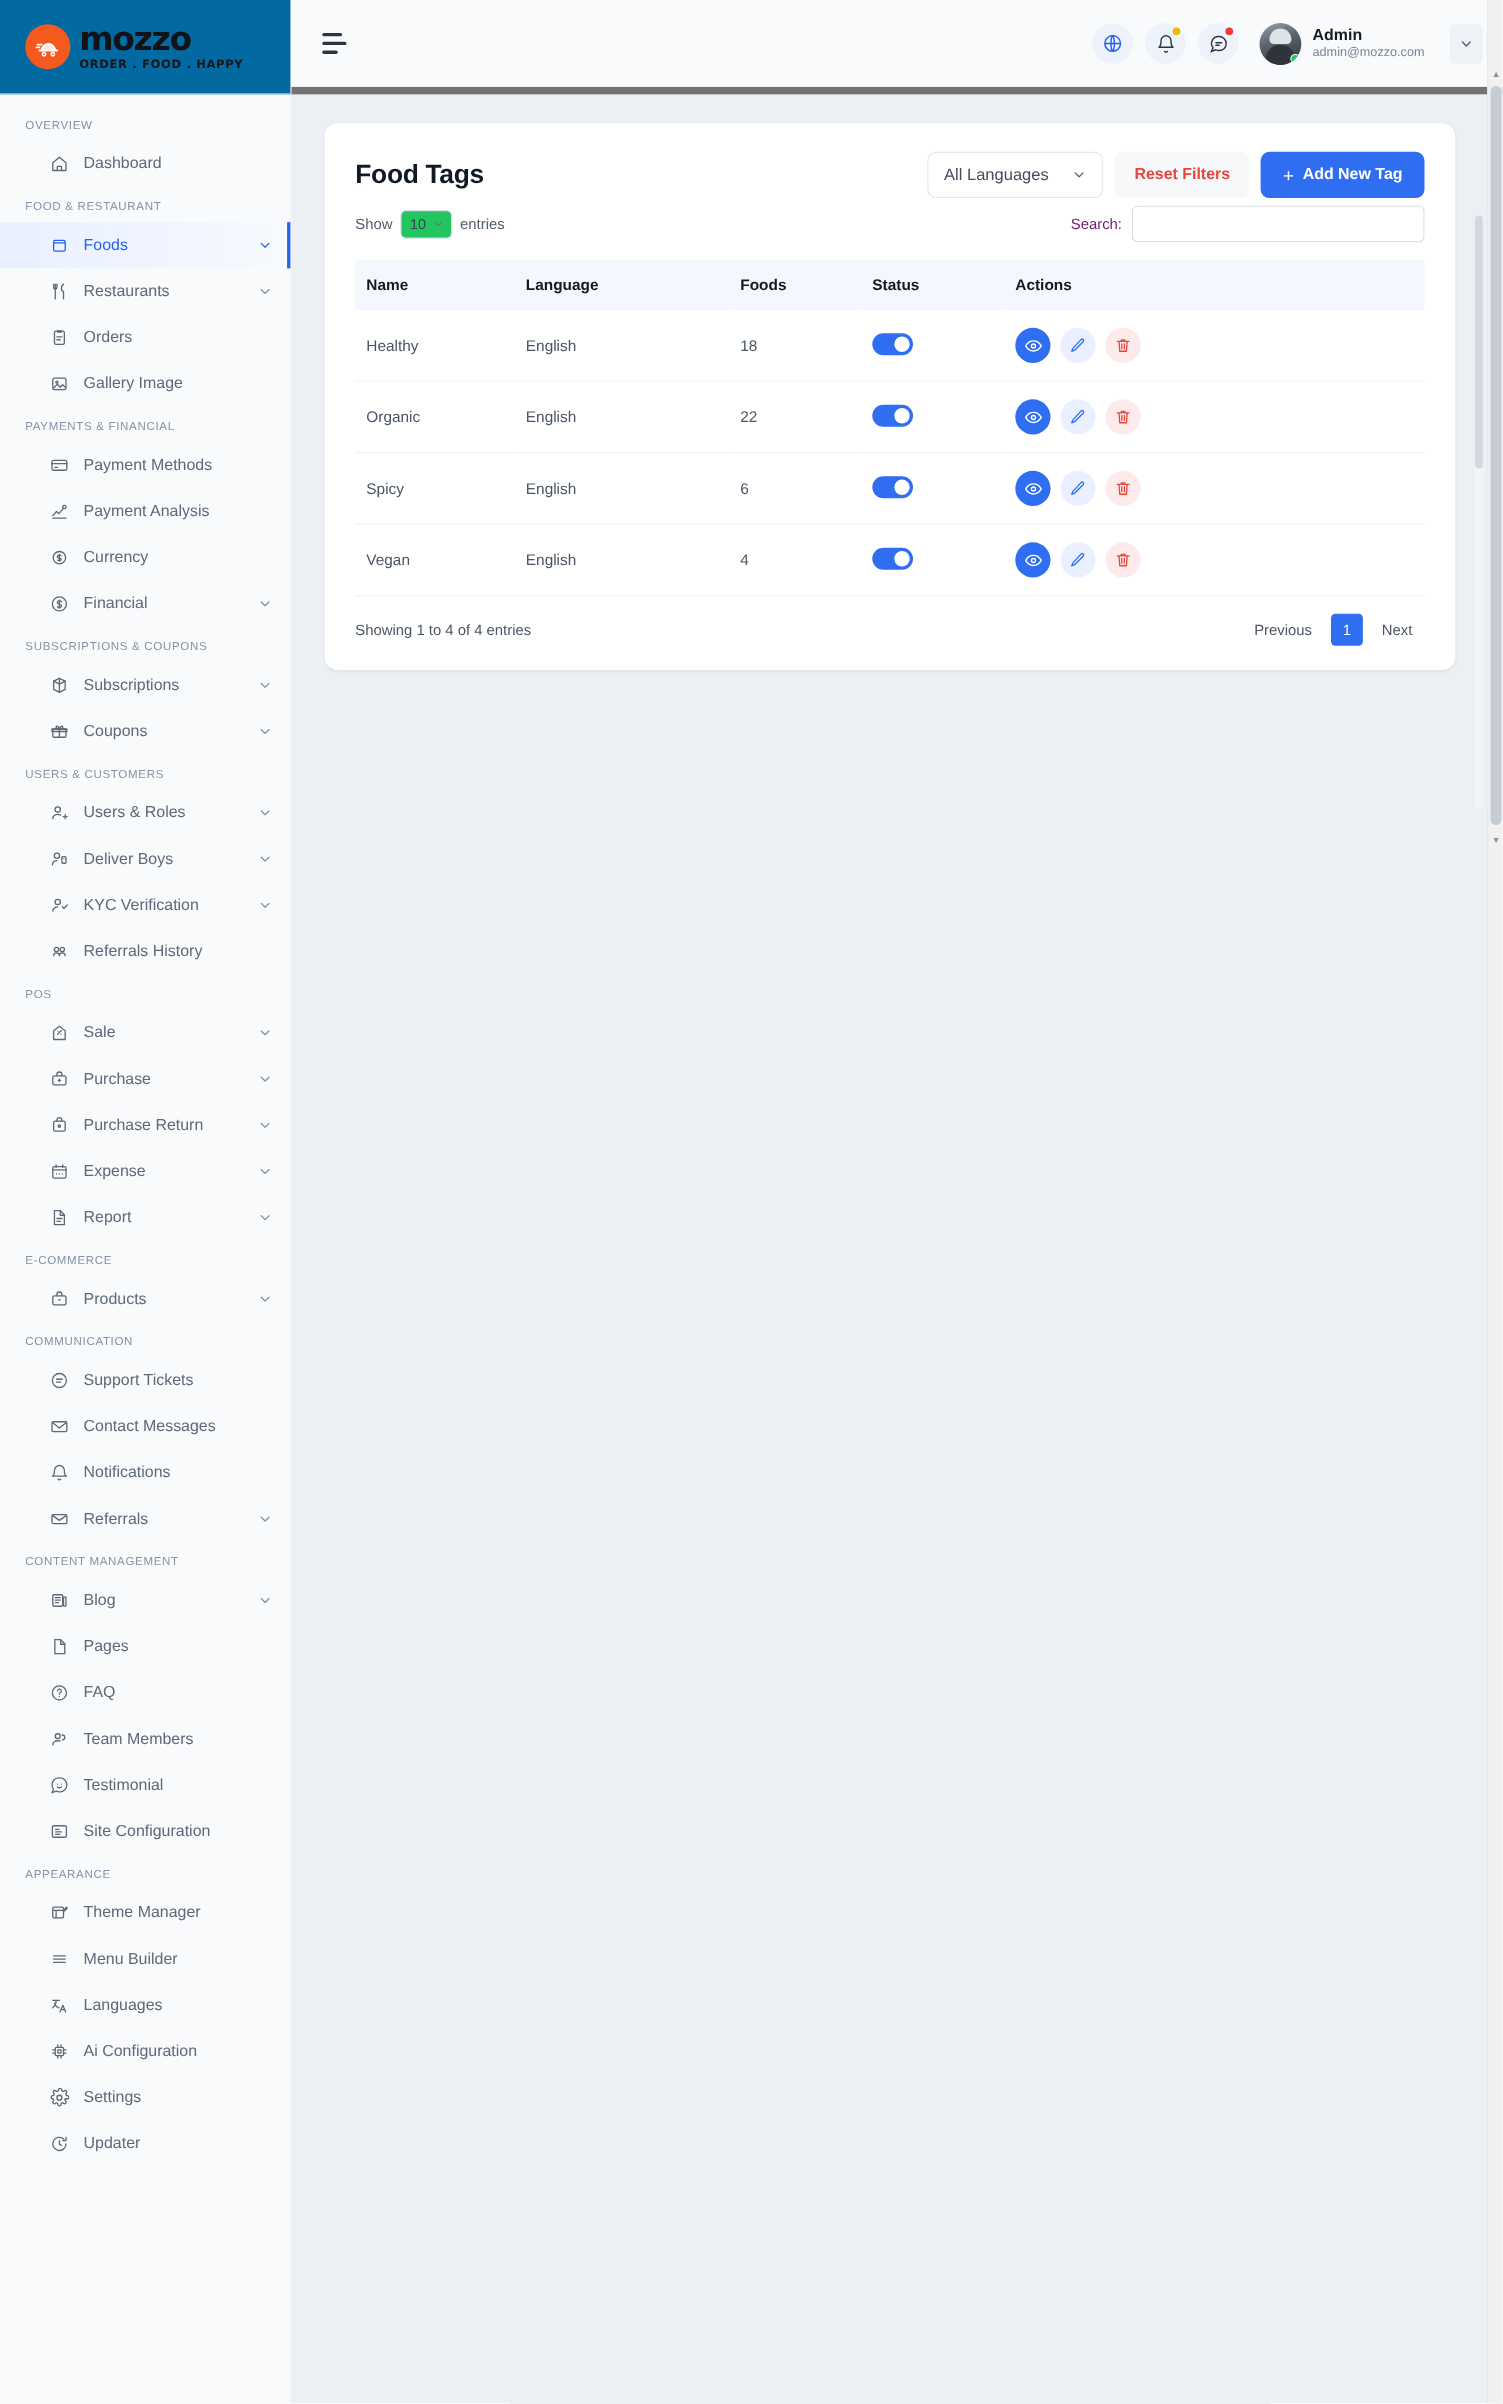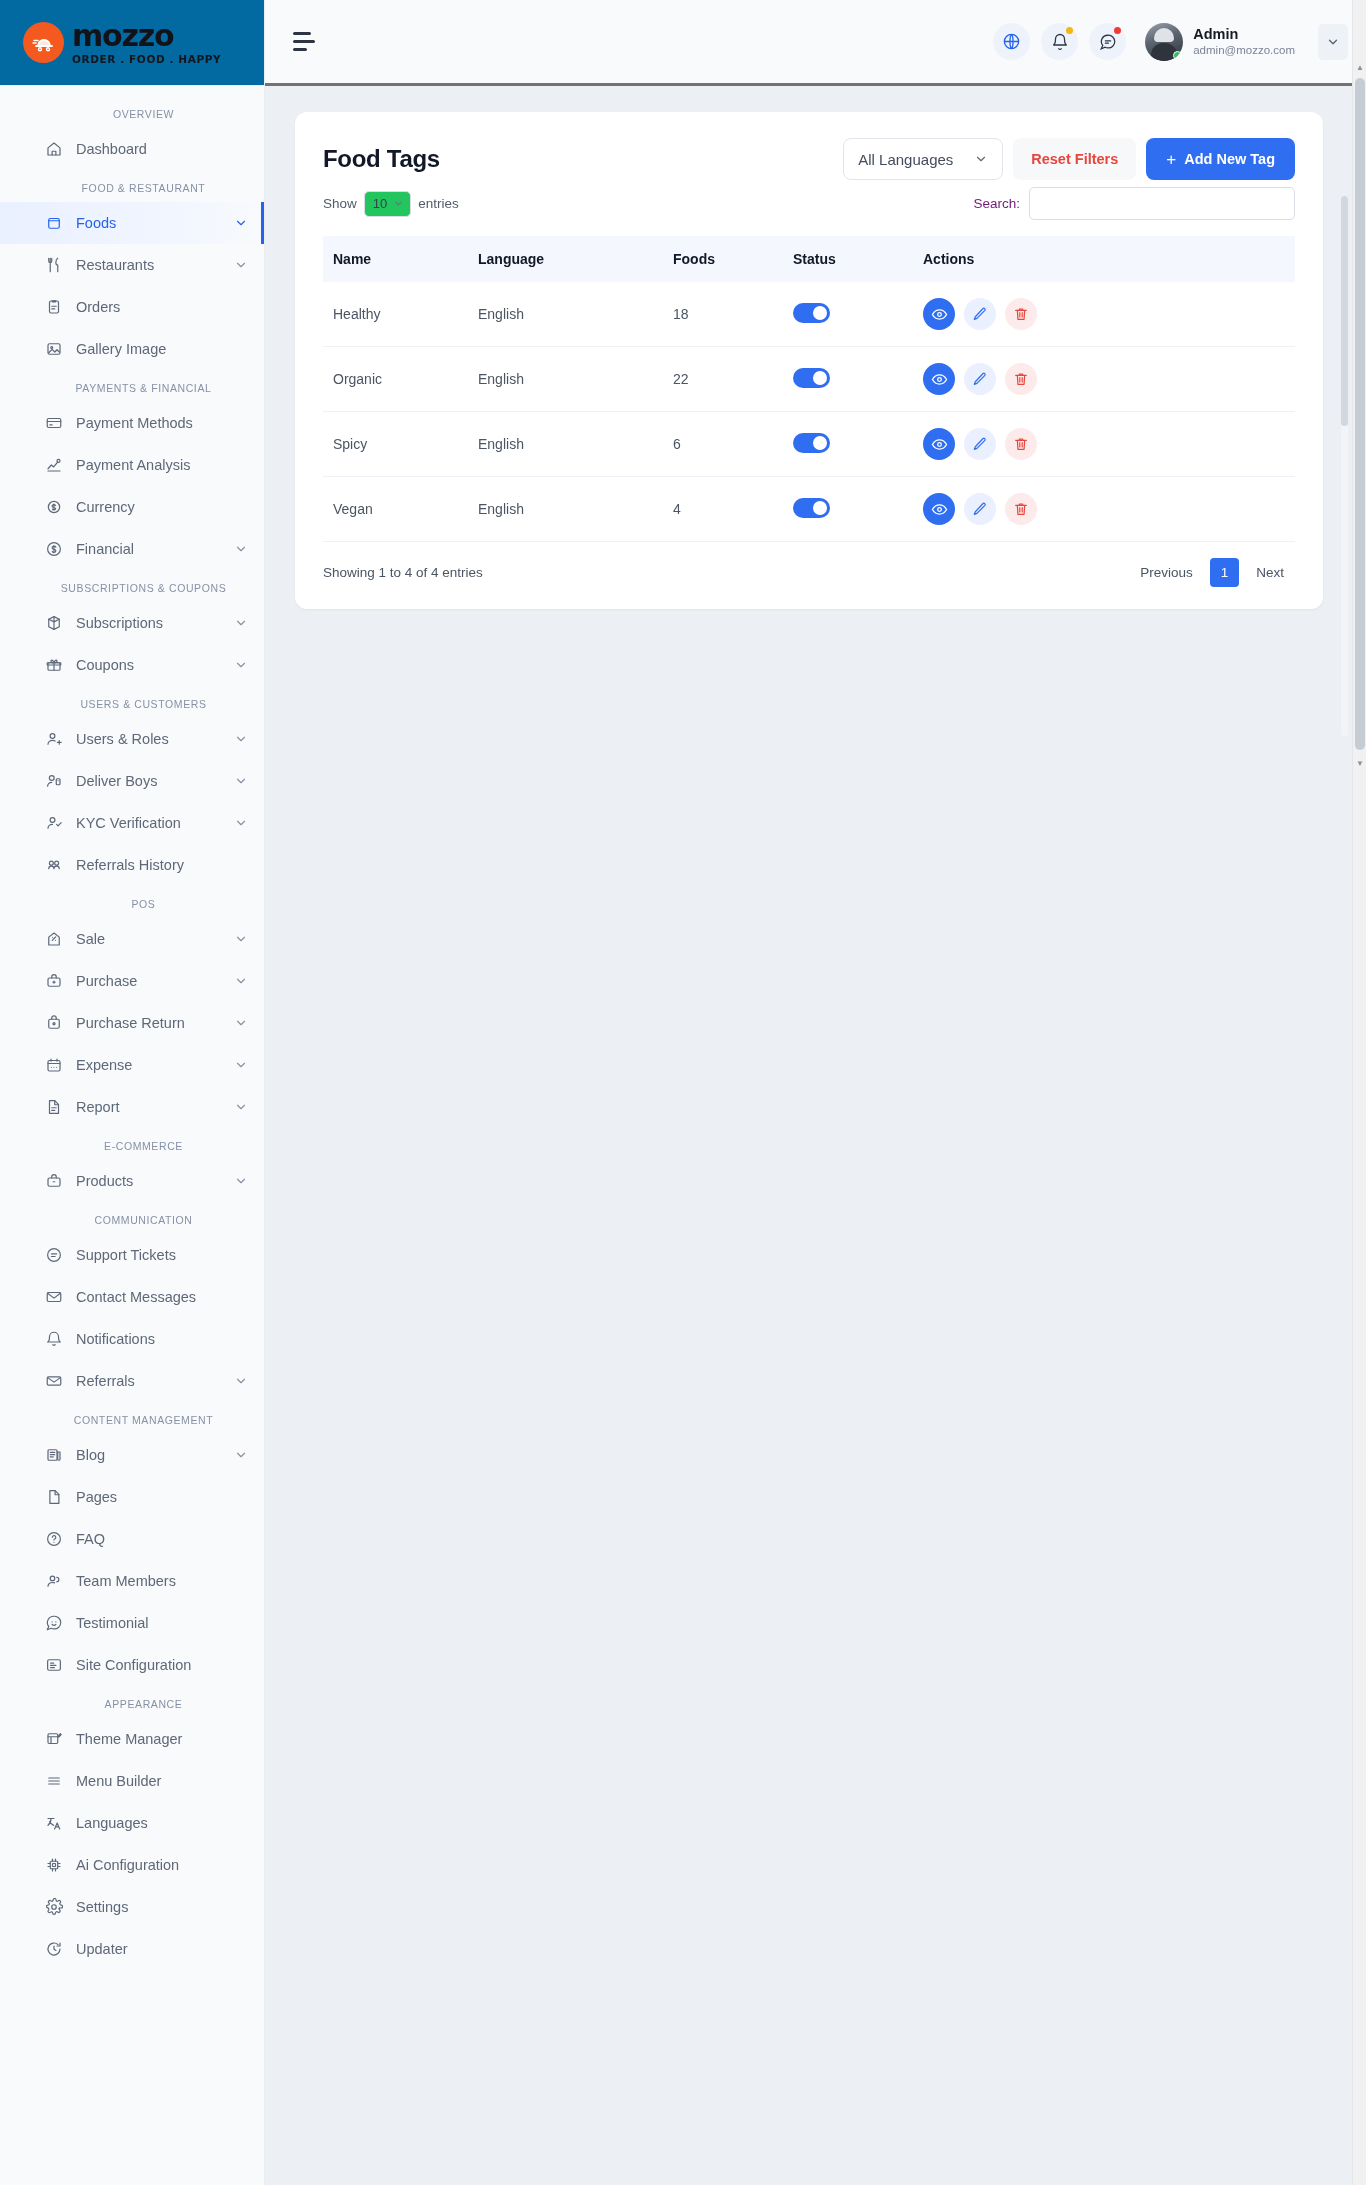--- a/index.html
+++ b/index.html
@@ -47,21 +47,21 @@
   }
   .brand-tag {
     font-size: 10.5px;
     font-weight: 700;
     letter-spacing: 0.6px;
     color: #14161c;
     margin-top: 3px;
     font-family: "DejaVu Sans", sans-serif;
   }
 
-  .nav { padding: 10px 0 40px 0; text-align: center; }
+  .nav { padding: 10px 0 40px 0; }
   .nav-section {
     font-size: 10.5px;
     letter-spacing: 0.6px;
     color: #8691a5;
     text-transform: uppercase;
     padding: 12px 0 8px 23px;
     font-weight: 400;
   }
   .nav-item {
     display: flex;
@@ -105,21 +105,21 @@
   
   .main {
     flex: 1;
     height: 2185px;
     position: relative;
     background: #ffffff;
   }
   .topbar {
     height: 86px;
     background: #f8fafc;
-    border-bottom: 3px solid #737373;
+    border-bottom: 7px solid #737373;
     display: flex;
     align-items: center;
     padding: 0 18px 0 28px;
   }
   .hamburger {
     width: 26px; height: 22px;
     display: flex; flex-direction: column; justify-content: center;
     gap: 5px;
     cursor: pointer;
   }

